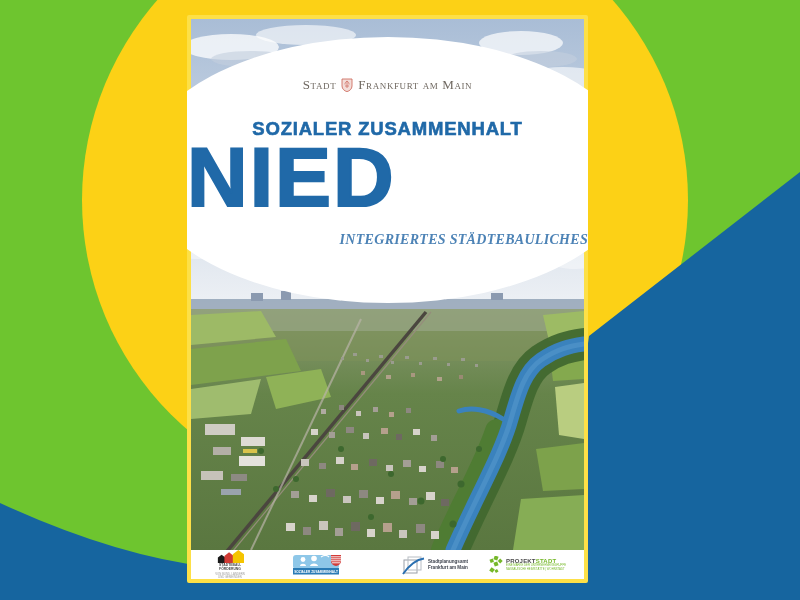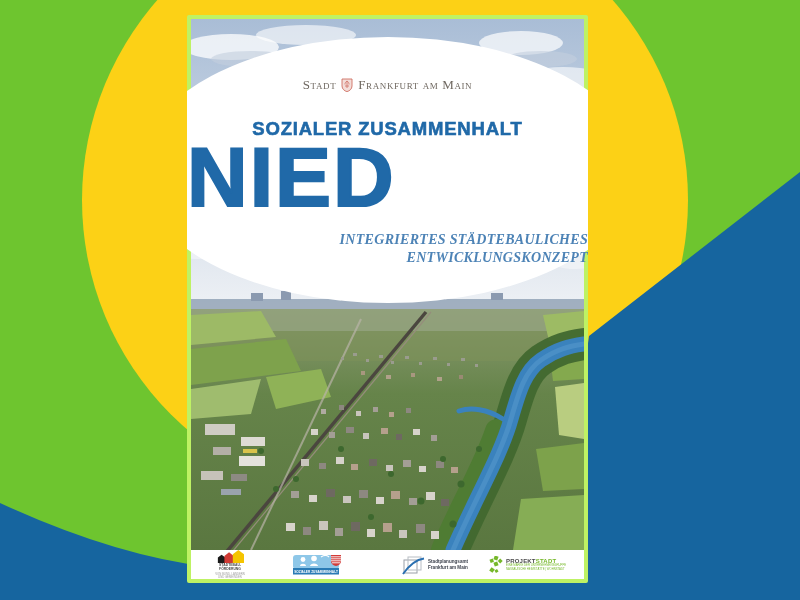--- a/index.html
+++ b/index.html
@@ -6,21 +6,21 @@
   body{
     width:800px;height:600px;overflow:hidden;position:relative;
     background:#6ec52f;
     font-family:"Liberation Sans", sans-serif;
   }
   .bg-art{position:absolute;left:0;top:0;width:800px;height:600px;}
 
   
   .page{
     position:absolute;left:187px;top:15px;width:401px;height:568px;
-    background:#bef264;border-radius:2px;overflow:hidden;
+    background:#fde047;border-radius:2px;overflow:hidden;
   }
   .photo{
     position:absolute;left:4px;top:4px;width:393px;height:531px;overflow:hidden;
   }
   .dome{
     position:absolute;left:-49px;top:22px;width:500px;height:266px;
     background:#ffffff;border-radius:50%;
   }
   .titles{position:absolute;left:0;top:0;width:401px;}
   .city-logo{
@@ -253,21 +253,20 @@
       <svg width="12" height="14" viewBox="0 0 12 14">
         <path d="M1,1 H11 V8 C11,11 8.5,13 6,13.6 C3.5,13 1,11 1,8 Z" fill="#f3ddd9" stroke="#cf6f62" stroke-width="0.9"></path>
         <path d="M6,3 C4.5,4 4,5 4,6.5 M6,3 C7.5,4 8,5 8,6.5 M6,3 V10 M4,8 H8" stroke="#cf6f62" stroke-width="0.8" fill="none"></path>
       </svg>
       <span>Frankfurt am Main</span>
     </div>
     <div class="kicker">SOZIALER ZUSAMMENHALT</div>
     <div class="big-title">NIED</div>
     <div class="subtitle">
       <div>INTEGRIERTES STÄDTEBAULICHES</div>
-      <div>ENTWICKLUNGSKONZEPT</div>
     </div>
   </div>
 
   <div class="logostrip">
 
     <div class="flogo col stb">
       <svg width="32" height="15" viewBox="0 0 32 15">
         <path d="M3,8 l4,-3 4,3 v6 h-8 z" fill="#1a1a1a"></path>
         <path d="M10,6.5 l5,-4 5,4 v7.5 h-10 z" fill="#d03a34"></path>
         <path d="M19,4.5 l6,-4.5 6,4.5 v9.5 h-12 z" fill="#f5c400"></path>

